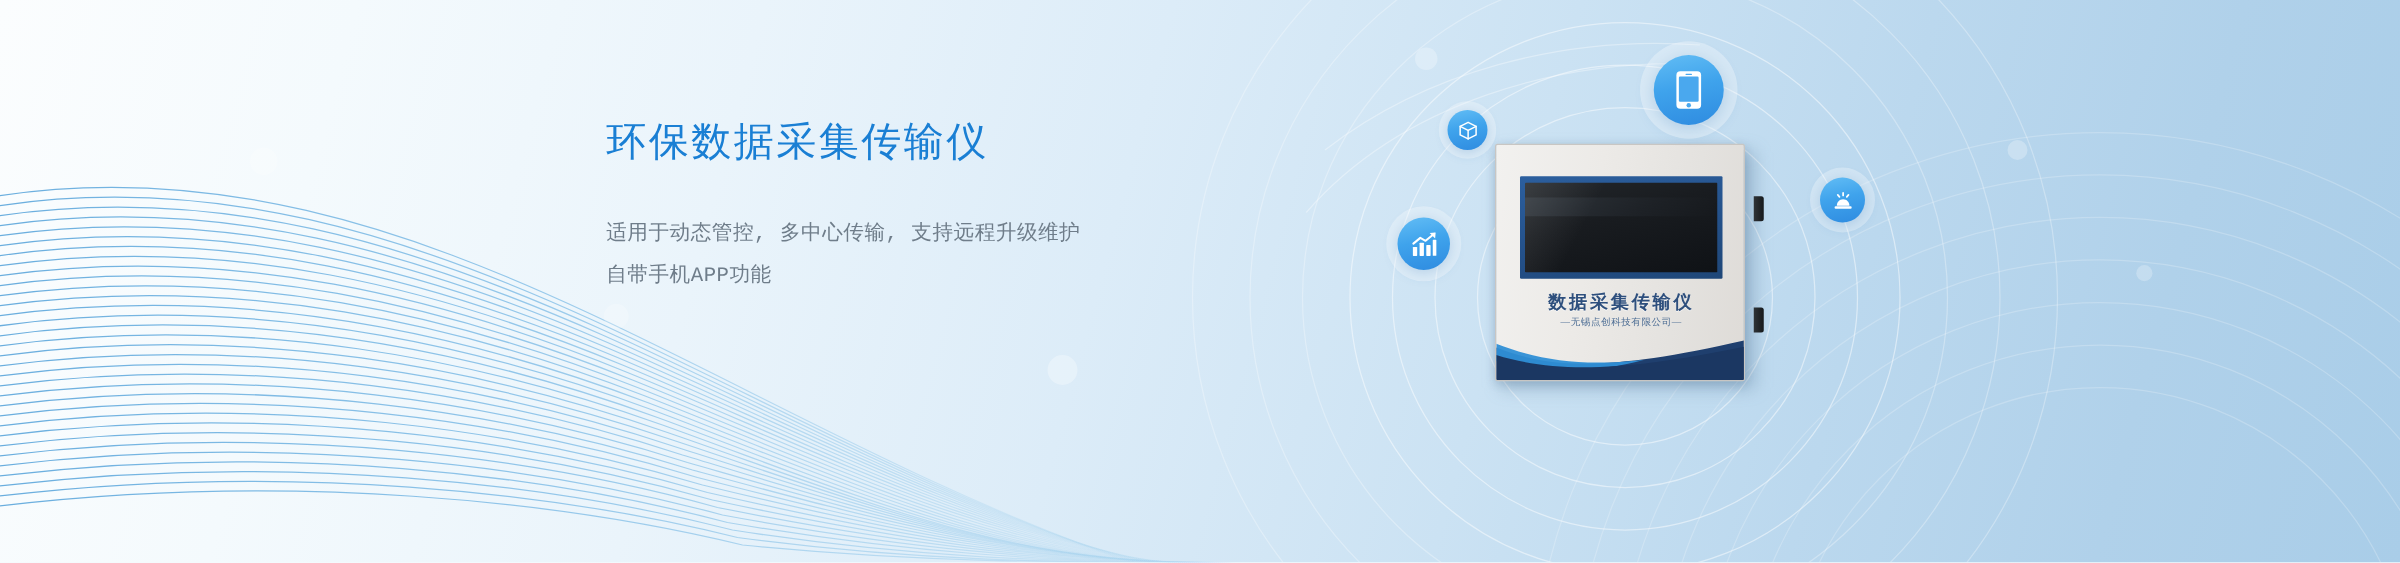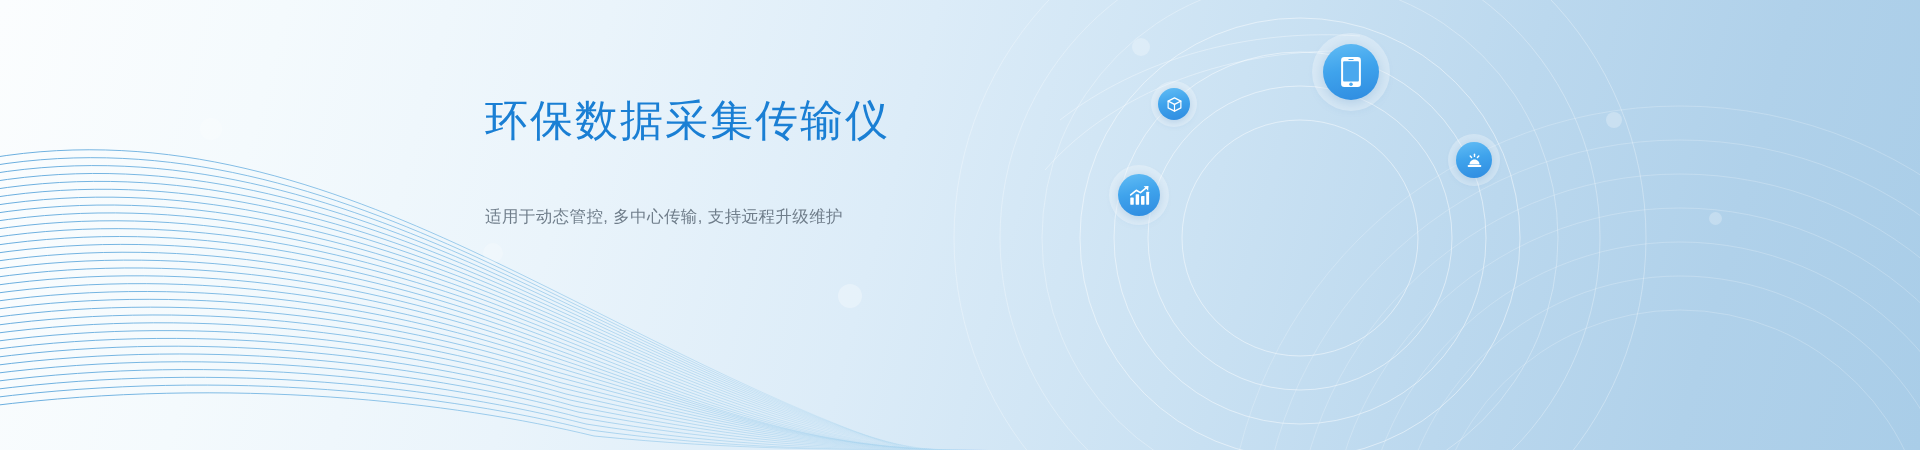--- a/index.html
+++ b/index.html
@@ -39,30 +39,31 @@
     pointer-events:none;
   }
 
   
   #text-block {
     position:absolute;
     left:485px; top:96px;
     width:560px;
   }
   #hero-title {
-    font-size:43px;
+    font-size:32px;
     line-height:1.12;
     letter-spacing:2px;
     color:#1a7fd4;
     font-weight:400;
     white-space:nowrap;
   }
   #subtitle-list {
-    margin-top:56px;
+    margin-top:38px;
     list-style:none;
+    font-family:Liberation Mono, monospace;
   }
   #subtitle-list li {
     font-size:16.5px;
     line-height:2.05;
     letter-spacing:0.4px;
     color:#6f7d8a;
     font-weight:400;
     white-space:nowrap;
   }
 
@@ -250,23 +251,45 @@
   <div class="soft-dot" style="left:838px; top:284px; width:24px; height:24px; opacity:.55;"></div>
   <div class="soft-dot" style="left:1132px; top:38px; width:18px; height:18px; opacity:.50;"></div>
   <div class="soft-dot" style="left:1606px; top:112px; width:16px; height:16px; opacity:.48;"></div>
   <div class="soft-dot" style="left:1709px; top:212px; width:13px; height:13px; opacity:.45;"></div>
   <div class="soft-dot" style="left:483px; top:243px; width:20px; height:20px; opacity:.40;"></div>
 
   <div id="text-block">
     <h1 id="hero-title">环保数据采集传输仪</h1>
     <ul id="subtitle-list">
       <li>适用于动态管控, 多中心传输, 支持远程升级维护</li>
+      <li>自带手机APP功能</li>
     </ul>
   </div>
 
+  <div id="device-wrap">
+    <div id="device-shadow"></div>
+
+    <div class="device-tab" style="top:42px;"></div>
+    <div class="device-tab" style="top:131px;"></div>
+
+    <div id="device-body">
+      <div id="device-screen-frame">
+        <div id="device-screen"></div>
+      </div>
+
+      <div id="device-brand">数据采集传输仪</div>
+      <div id="device-company">—无锡点创科技有限公司—</div>
+
+      <svg id="device-wave" viewBox="0 0 200 44" preserveAspectRatio="none">
+        <path d="M0,18 C44,36 96,36 200,12 L200,44 L0,44 Z" fill="#1f3f6e"></path>
+        <path d="M0,15 C36,29 70,33 118,28 C84,37 42,40 0,29 Z" fill="#2f8fd6" opacity="0.95"></path>
+        <path d="M0,24 C48,39 104,37 200,17 L200,44 L0,44 Z" fill="#1b3762"></path>
+      </svg>
+    </div>
+  </div>
 
   <div class="icon-bubble" id="bubble-cube">
     <svg width="17" height="17" viewBox="0 0 24 24" fill="none" stroke="#ffffff" stroke-width="1.7" stroke-linejoin="round" stroke-linecap="round">
       <path d="M12 2.6 21 7.2v9.6L12 21.4 3 16.8V7.2z"></path>
       <path d="M3 7.2l9 4.6 9-4.6"></path>
       <path d="M12 11.8v9.6"></path>
     </svg>
   </div>
 
   <div class="icon-bubble" id="bubble-phone">

